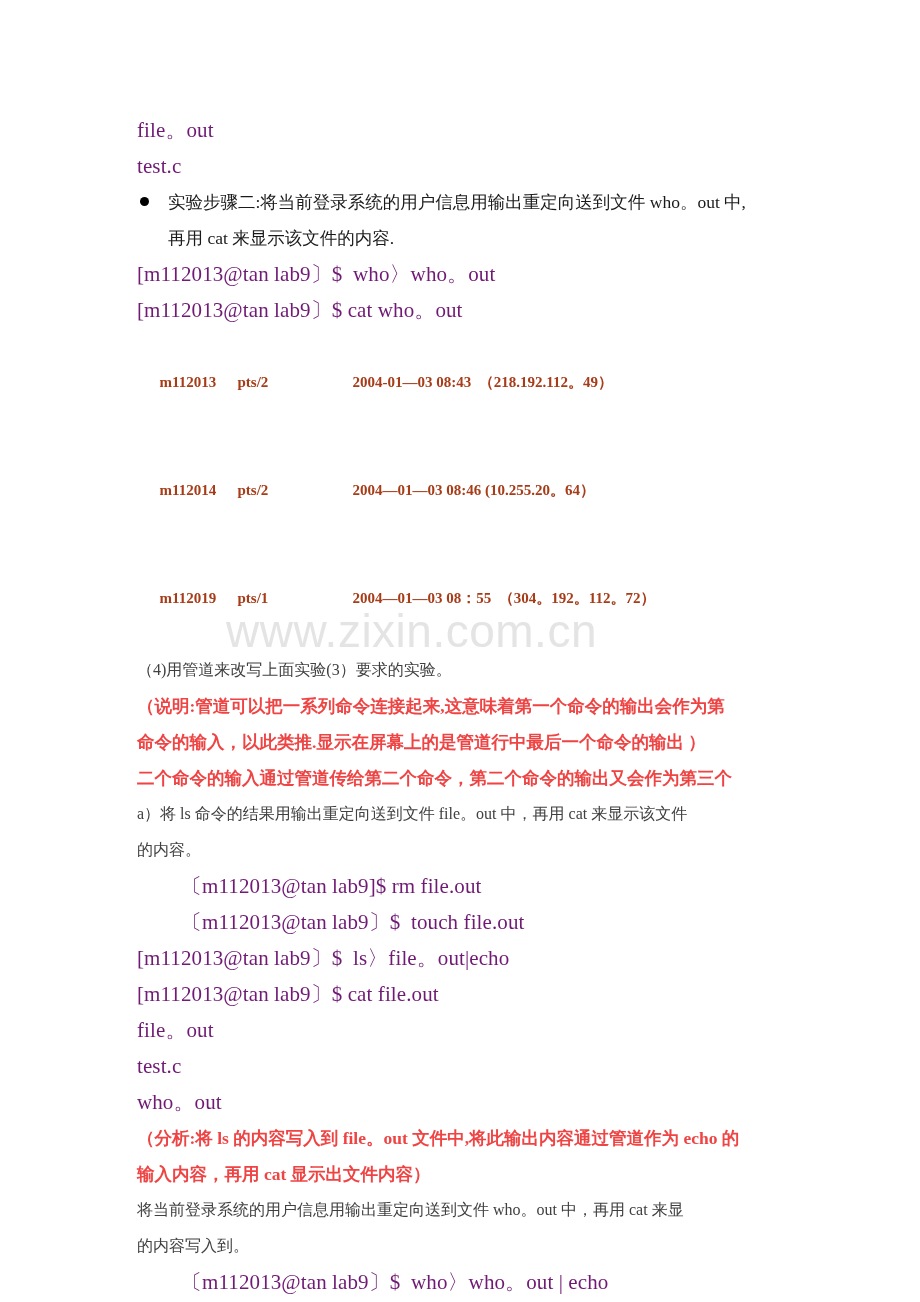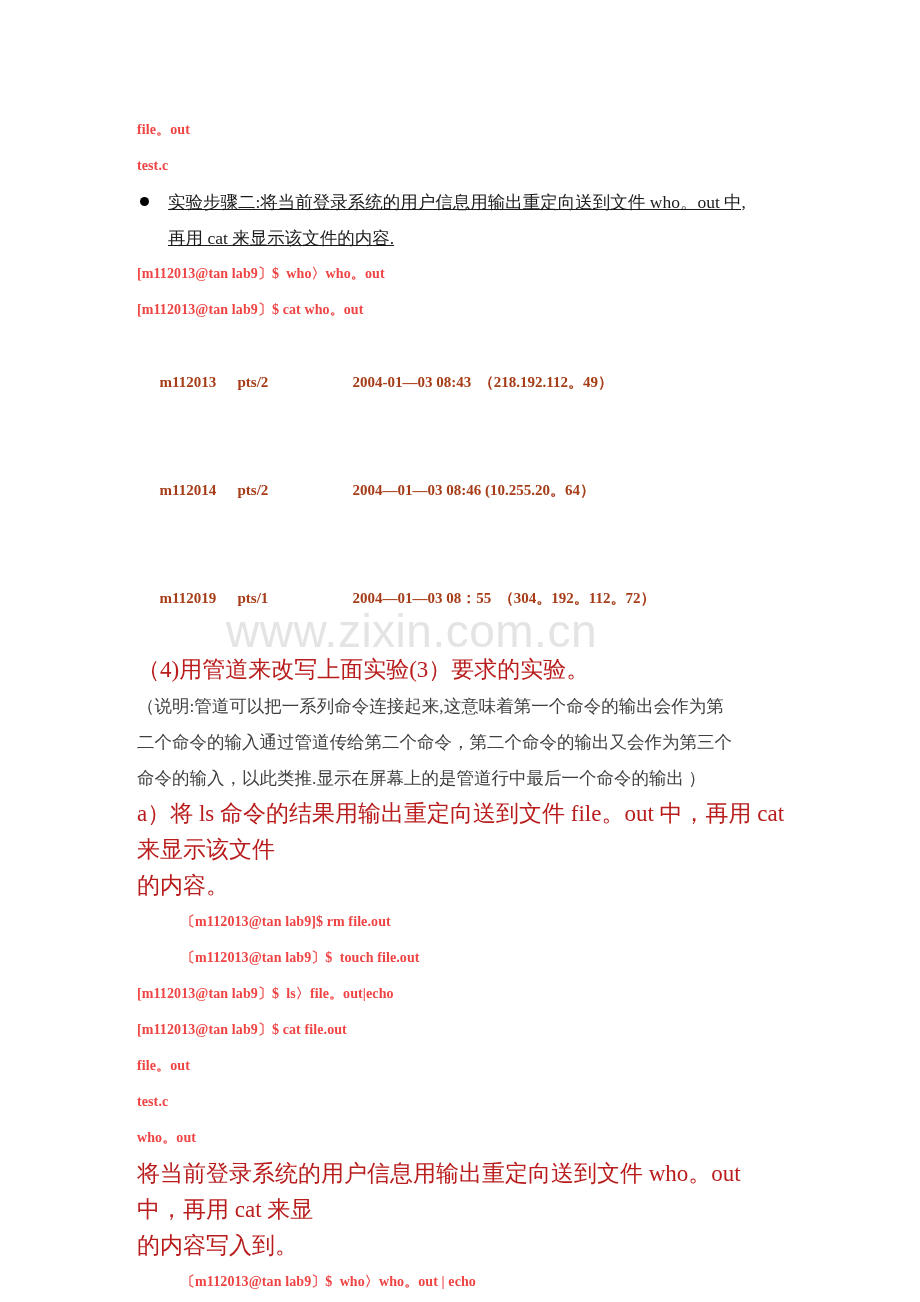--- a/index.html
+++ b/index.html
@@ -26,23 +26,23 @@
 
   .content {
     position: absolute;
     left: 137px;
     top: 112px;
     width: 655px;
   }
 
   
   .term {
-    color: #ef4444;
-    font-weight: bold;
-    font-size: 14px;
+    color: #701a75;
+    font-weight: normal;
+    font-size: 21px;
     line-height: 36px;
     letter-spacing: 0.1px;
     white-space: pre;
     position: relative;
     z-index: 2;
   }
   .term.indent-sm { padding-left: 8px; margin-left: 36px; }
 
   
   .who-row {
@@ -68,38 +68,38 @@
   }
   .bullet-dot {
     position: absolute;
     left: 3px;
     top: 13px;
     width: 9px;
     height: 9px;
     border-radius: 50%;
     background: #000000;
   }
-  .bullet-item .b-line { display: block; text-decoration: underline; }
+  .bullet-item .b-line { display: block; }
   .bullet-item .b-line.second { text-indent: 0; }
 
   
   .para {
-    font-size: 23px;
+    font-size: 16px;
     line-height: 36px;
-    color: #b91c1c;
+    color: #404040;
     position: relative;
     z-index: 2;
   }
 
   
   .para-bold {
     font-size: 17.5px;
     line-height: 36px;
-    font-weight: normal;
-    color: #404040;
+    font-weight: bold;
+    color: #ef4444;
     position: relative;
     z-index: 2;
   }
   .para-bold .pb-line { display: block; }
 
   
   .watermark {
     position: absolute;
     left: 226px;
     top: 604px;
@@ -144,22 +144,22 @@
     </div>
 
     <div class="who-row">
       <span class="col-user">m112019</span><span class="col-tty">pts/1</span><span class="col-rest">2004—01—03 08：55  （304。192。112。72）</span>
     </div>
 
     <div class="para">（4)用管道来改写上面实验(3）要求的实验。</div>
 
     <div class="para-bold">
       <span class="pb-line">（说明:管道可以把一系列命令连接起来,这意味着第一个命令的输出会作为第</span>
+      <span class="pb-line">命令的输入，以此类推.显示在屏幕上的是管道行中最后一个命令的输出 ）</span>
       <span class="pb-line">二个命令的输入通过管道传给第二个命令，第二个命令的输出又会作为第三个</span>
-      <span class="pb-line">命令的输入，以此类推.显示在屏幕上的是管道行中最后一个命令的输出 ）</span>
     </div>
 
     <div class="para">
       <span class="pb-line" style="display:block">a）将 ls 命令的结果用输出重定向送到文件 file。out 中，再用 cat 来显示该文件</span>
       <span class="pb-line" style="display:block">的内容。</span>
     </div>
 
     <div class="term indent-sm">〔m112013@tan lab9]$ rm file.out</div>
 
     <div class="term indent-sm">〔m112013@tan lab9〕$  touch file.out</div>
@@ -167,20 +167,24 @@
     <div class="term">[m112013@tan lab9〕$  ls〉file。out|echo</div>
 
     <div class="term">[m112013@tan lab9〕$ cat file.out</div>
 
     <div class="term">file。out</div>
 
     <div class="term">test.c</div>
 
     <div class="term">who。out</div>
 
+    <div class="para-bold">
+      <span class="pb-line">（分析:将 ls 的内容写入到 file。out 文件中,将此输出内容通过管道作为 echo 的</span>
+      <span class="pb-line">输入内容，再用 cat 显示出文件内容）</span>
+    </div>
 
     <div class="para">
       <span class="pb-line" style="display:block">将当前登录系统的用户信息用输出重定向送到文件 who。out 中，再用 cat 来显</span>
       <span class="pb-line" style="display:block">的内容写入到。</span>
     </div>
 
     <div class="term indent-sm">〔m112013@tan lab9〕$  who〉who。out | echo</div>
 
     <div class="term indent-sm">〔m112013@tan lab9〕$ cat who.out</div>
 

